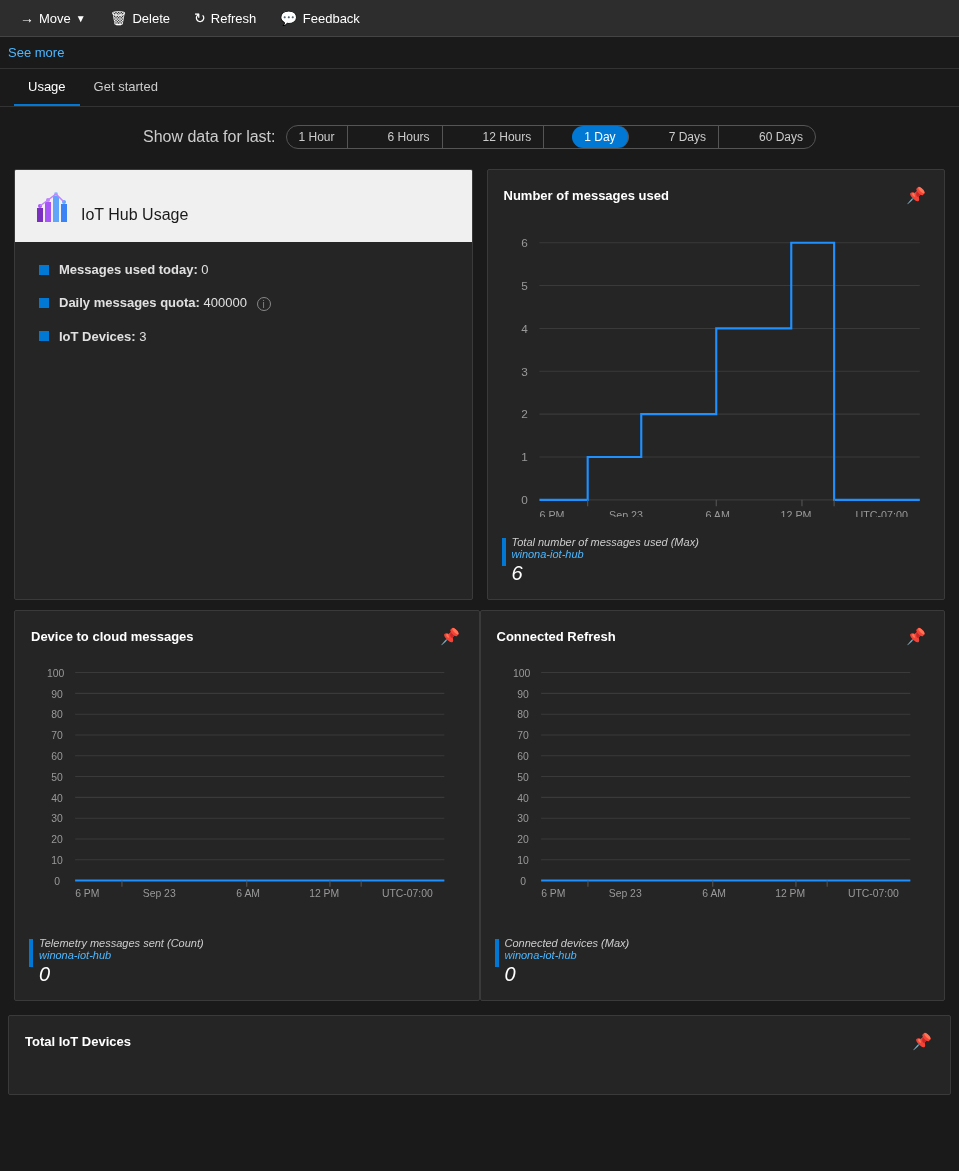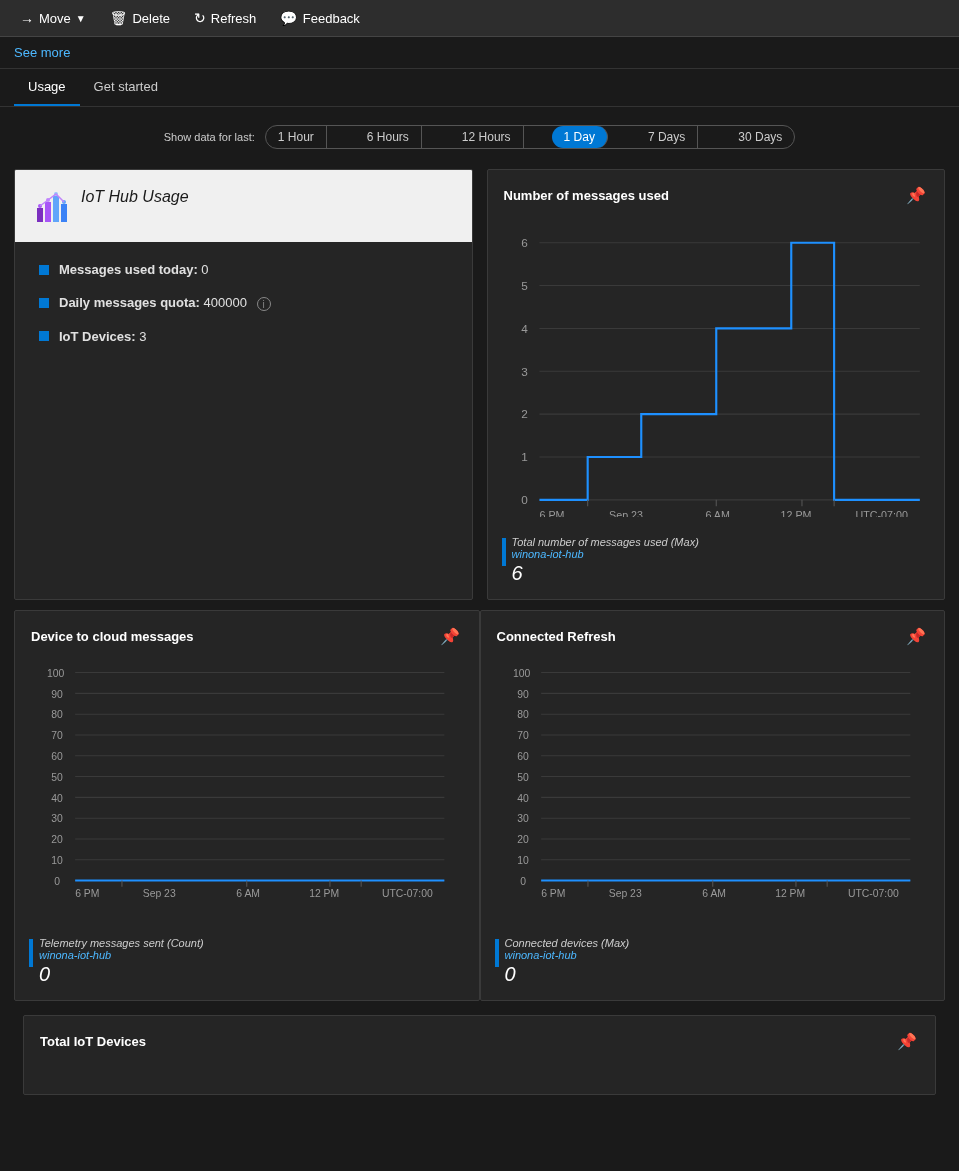--- a/index.html
+++ b/index.html
@@ -28,21 +28,21 @@
       border: none;
       cursor: pointer;
       font-size: 13px;
       padding: 4px 8px;
       border-radius: 2px;
     }
     .toolbar-btn .icon { font-size: 14px; }
     .see-more {
       color: #4db8ff;
       font-size: 13px;
-      padding: 8px 14px;
+      padding: 8px 8px;
       display: block;
       cursor: pointer;
       border-bottom: 1px solid #333;
     }
     .tabs {
       display: flex;
       padding: 0 14px;
       border-bottom: 1px solid #333;
       gap: 0;
     }
@@ -60,21 +60,21 @@
     .time-filter {
       display: flex;
       align-items: center;
       justify-content: center;
       padding: 18px 0 10px;
       gap: 0;
     }
     .time-filter-label {
       color: #ccc;
       margin-right: 10px;
-      font-size: 11px;
+      font-size: 16px;
     }
     .time-btns {
       display: flex;
       border: 1px solid #555;
       border-radius: 14px;
       overflow: hidden;
       gap: 28px;
     }
     .time-btn {
       padding: 4px 12px;
@@ -123,24 +123,23 @@
       font-size: 16px;
       padding: 2px;
     }
     
     .iot-card {
       background: #252525;
     }
     .iot-card-header {
       background: #f0f0f0;
       display: flex;
-      align-items: flex-start;
+      align-items: flex-end;
       gap: 10px;
       padding: 18px 20px;
-      font-style: italic;
     }
     .iot-icon {
       width: 36px;
       height: 36px;
     }
     .iot-card-title {
       font-size: 16px;
       color: #1a1a1a;
       font-weight: 500;
     }
@@ -216,21 +215,21 @@
       margin-top: 2px;
       display: block;
     }
     .bottom-row {
       display: grid;
       grid-template-columns: 1fr 1fr;
       gap: 0;
       padding: 0 14px 14px;
     }
     .single-card {
-      padding: 0 23px 14px;
+      padding: 0 8px 14px;
     }
   </style>
 </head>
 <body>
 
 <div class="toolbar">
   <button class="toolbar-btn">
     <span class="icon">→</span>
     <span>Move</span>
     <span style="font-size:10px;">▼</span>
@@ -257,21 +256,21 @@
 </div>
 
 <div class="time-filter">
   <span class="time-filter-label">Show data for last:</span>
   <div class="time-btns">
     <button class="time-btn">1 Hour</button>
     <button class="time-btn">6 Hours</button>
     <button class="time-btn">12 Hours</button>
     <button class="time-btn active">1 Day</button>
     <button class="time-btn">7 Days</button>
-    <button class="time-btn">30 Days</button>
+    <button class="time-btn">60 Days</button>
   </div>
 </div>
 
 <div class="dashboard">
 
   <div class="card iot-card">
     <div class="iot-card-header">
       <svg class="iot-icon" viewBox="0 0 36 36">
 
         <rect x="2" y="20" width="6" height="14" fill="#7b2fbf"></rect>

